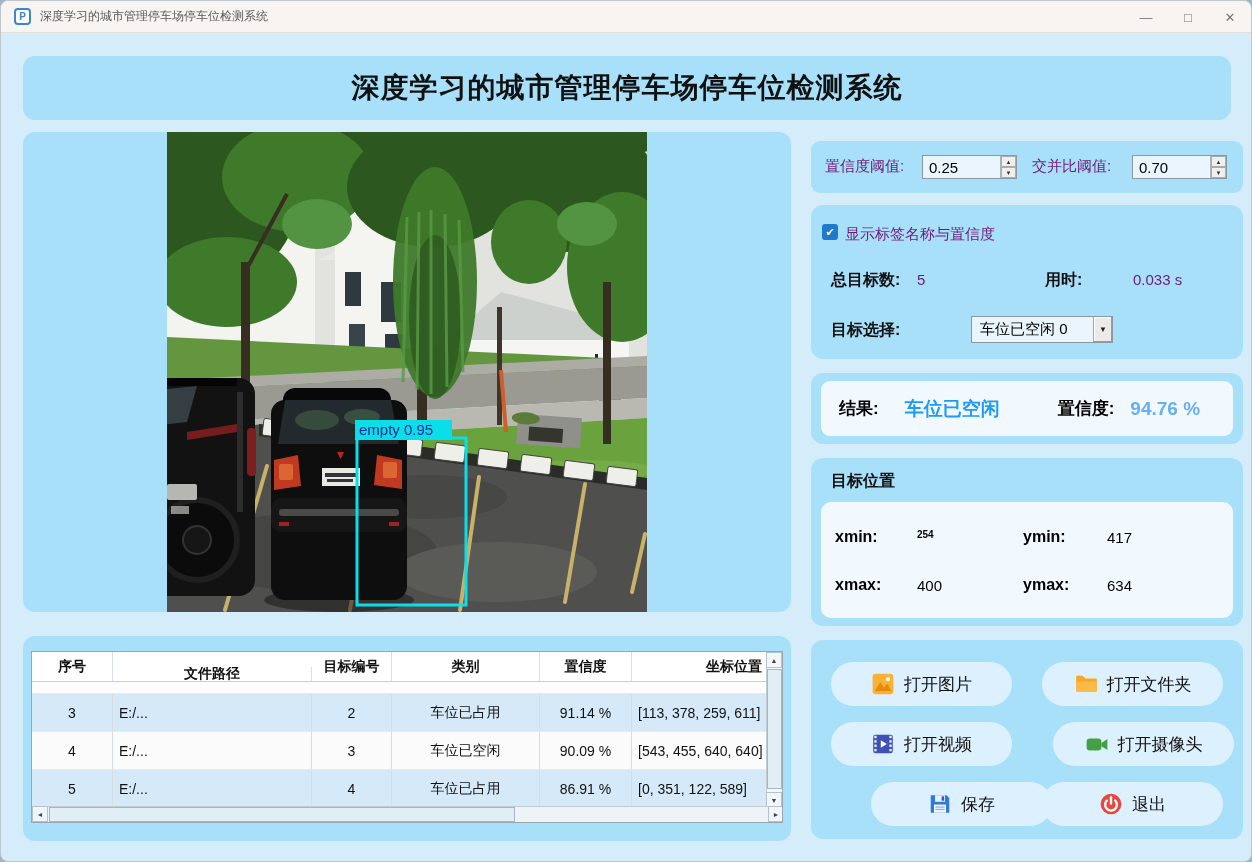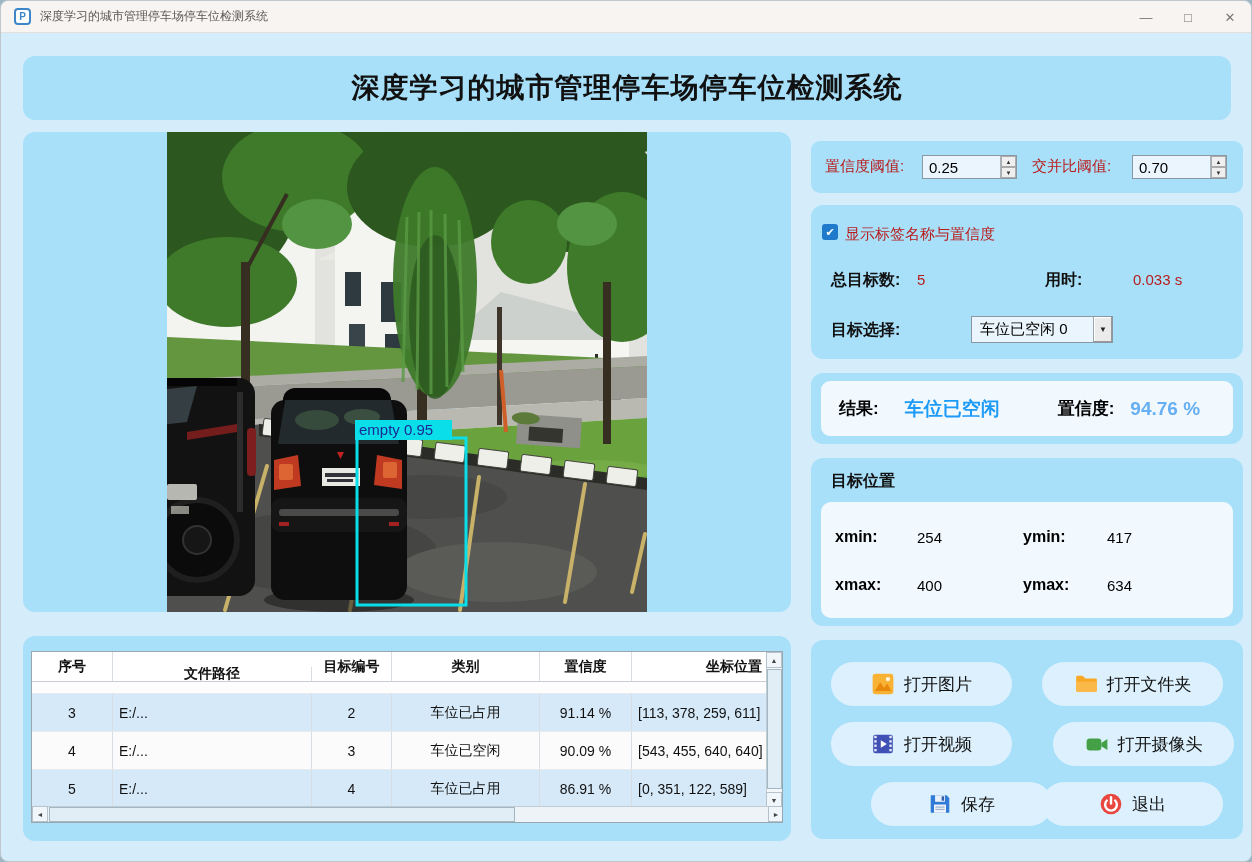--- a/index.html
+++ b/index.html
@@ -44,21 +44,21 @@
   .hscroll{position:absolute;left:0;bottom:0;width:752px;height:16px;background:#EDF3F7;border-top:1px solid #c2ccd3;}
   .sb-btn{position:absolute;width:16px;height:16px;background:#F1F6FA;border:1px solid #b5c2cb;
           display:flex;align-items:center;justify-content:center;font-size:7px;color:#444;}
   .sb-thumb{position:absolute;background:#E2EEF6;border:1px solid #a3b8c5;}
   
   #thr-panel{left:810px;top:140px;width:432px;height:52px;border-radius:9px;}
   #stats-panel{left:810px;top:204px;width:432px;height:154px;}
   #result-panel{left:810px;top:372px;width:432px;height:71px;}
   #pos-panel{left:810px;top:457px;width:432px;height:168px;}
   #btn-panel{left:810px;top:639px;width:432px;height:199px;}
-  .lbl{position:absolute;font-size:15px;color:#b91c1c;}
+  .lbl{position:absolute;font-size:15px;color:#701a75;}
   .blbl{position:absolute;font-size:16px;font-weight:bold;color:#111;}
   
   .spin{position:absolute;width:95px;height:24px;background:#EAF5FD;border:1px solid #8a98a3;
         display:flex;align-items:stretch;}
   .spin input{flex:1;border:none;background:transparent;font-size:15px;padding:0 0 0 6px;outline:none;width:60px;}
   .spin-arrows{width:16px;display:flex;flex-direction:column;border-left:1px solid #aab4bc;}
   .spin-btn{flex:1;background:#EFEFEF;border:1px solid #ababab;display:flex;align-items:center;
             justify-content:center;font-size:6px;color:#333;}
   
   .checkbox{position:absolute;width:16px;height:16px;background:#1F7ACC;border-radius:3px;
@@ -336,21 +336,21 @@
       <span class="res-value">车位已空闲</span>
       <span class="res-conf-label">置信度:</span>
       <span class="res-conf">94.76 %</span>
     </div>
   </div>
 
   <div class="panel" id="pos-panel">
     <div class="blbl" style="left:20px;top:13px;">目标位置</div>
     <div class="whitebox pos-box">
       <div class="pos-item" style="left:14px;top:26px;"><b>xmin:</b></div>
-      <div class="pos-item" style="left:96px;top:27px;font-size:15px;">254</div>
+      <div class="pos-item" style="left:96px;top:27px;font-size:10px;font-weight:bold;">254</div>
       <div class="pos-item" style="left:202px;top:26px;"><b>ymin:</b></div>
       <div class="pos-item" style="left:286px;top:27px;font-size:15px;">417</div>
       <div class="pos-item" style="left:14px;top:74px;"><b>xmax:</b></div>
       <div class="pos-item" style="left:96px;top:75px;font-size:15px;">400</div>
       <div class="pos-item" style="left:202px;top:74px;"><b>ymax:</b></div>
       <div class="pos-item" style="left:286px;top:75px;font-size:15px;">634</div>
     </div>
   </div>
 
   <div class="panel" id="btn-panel">

